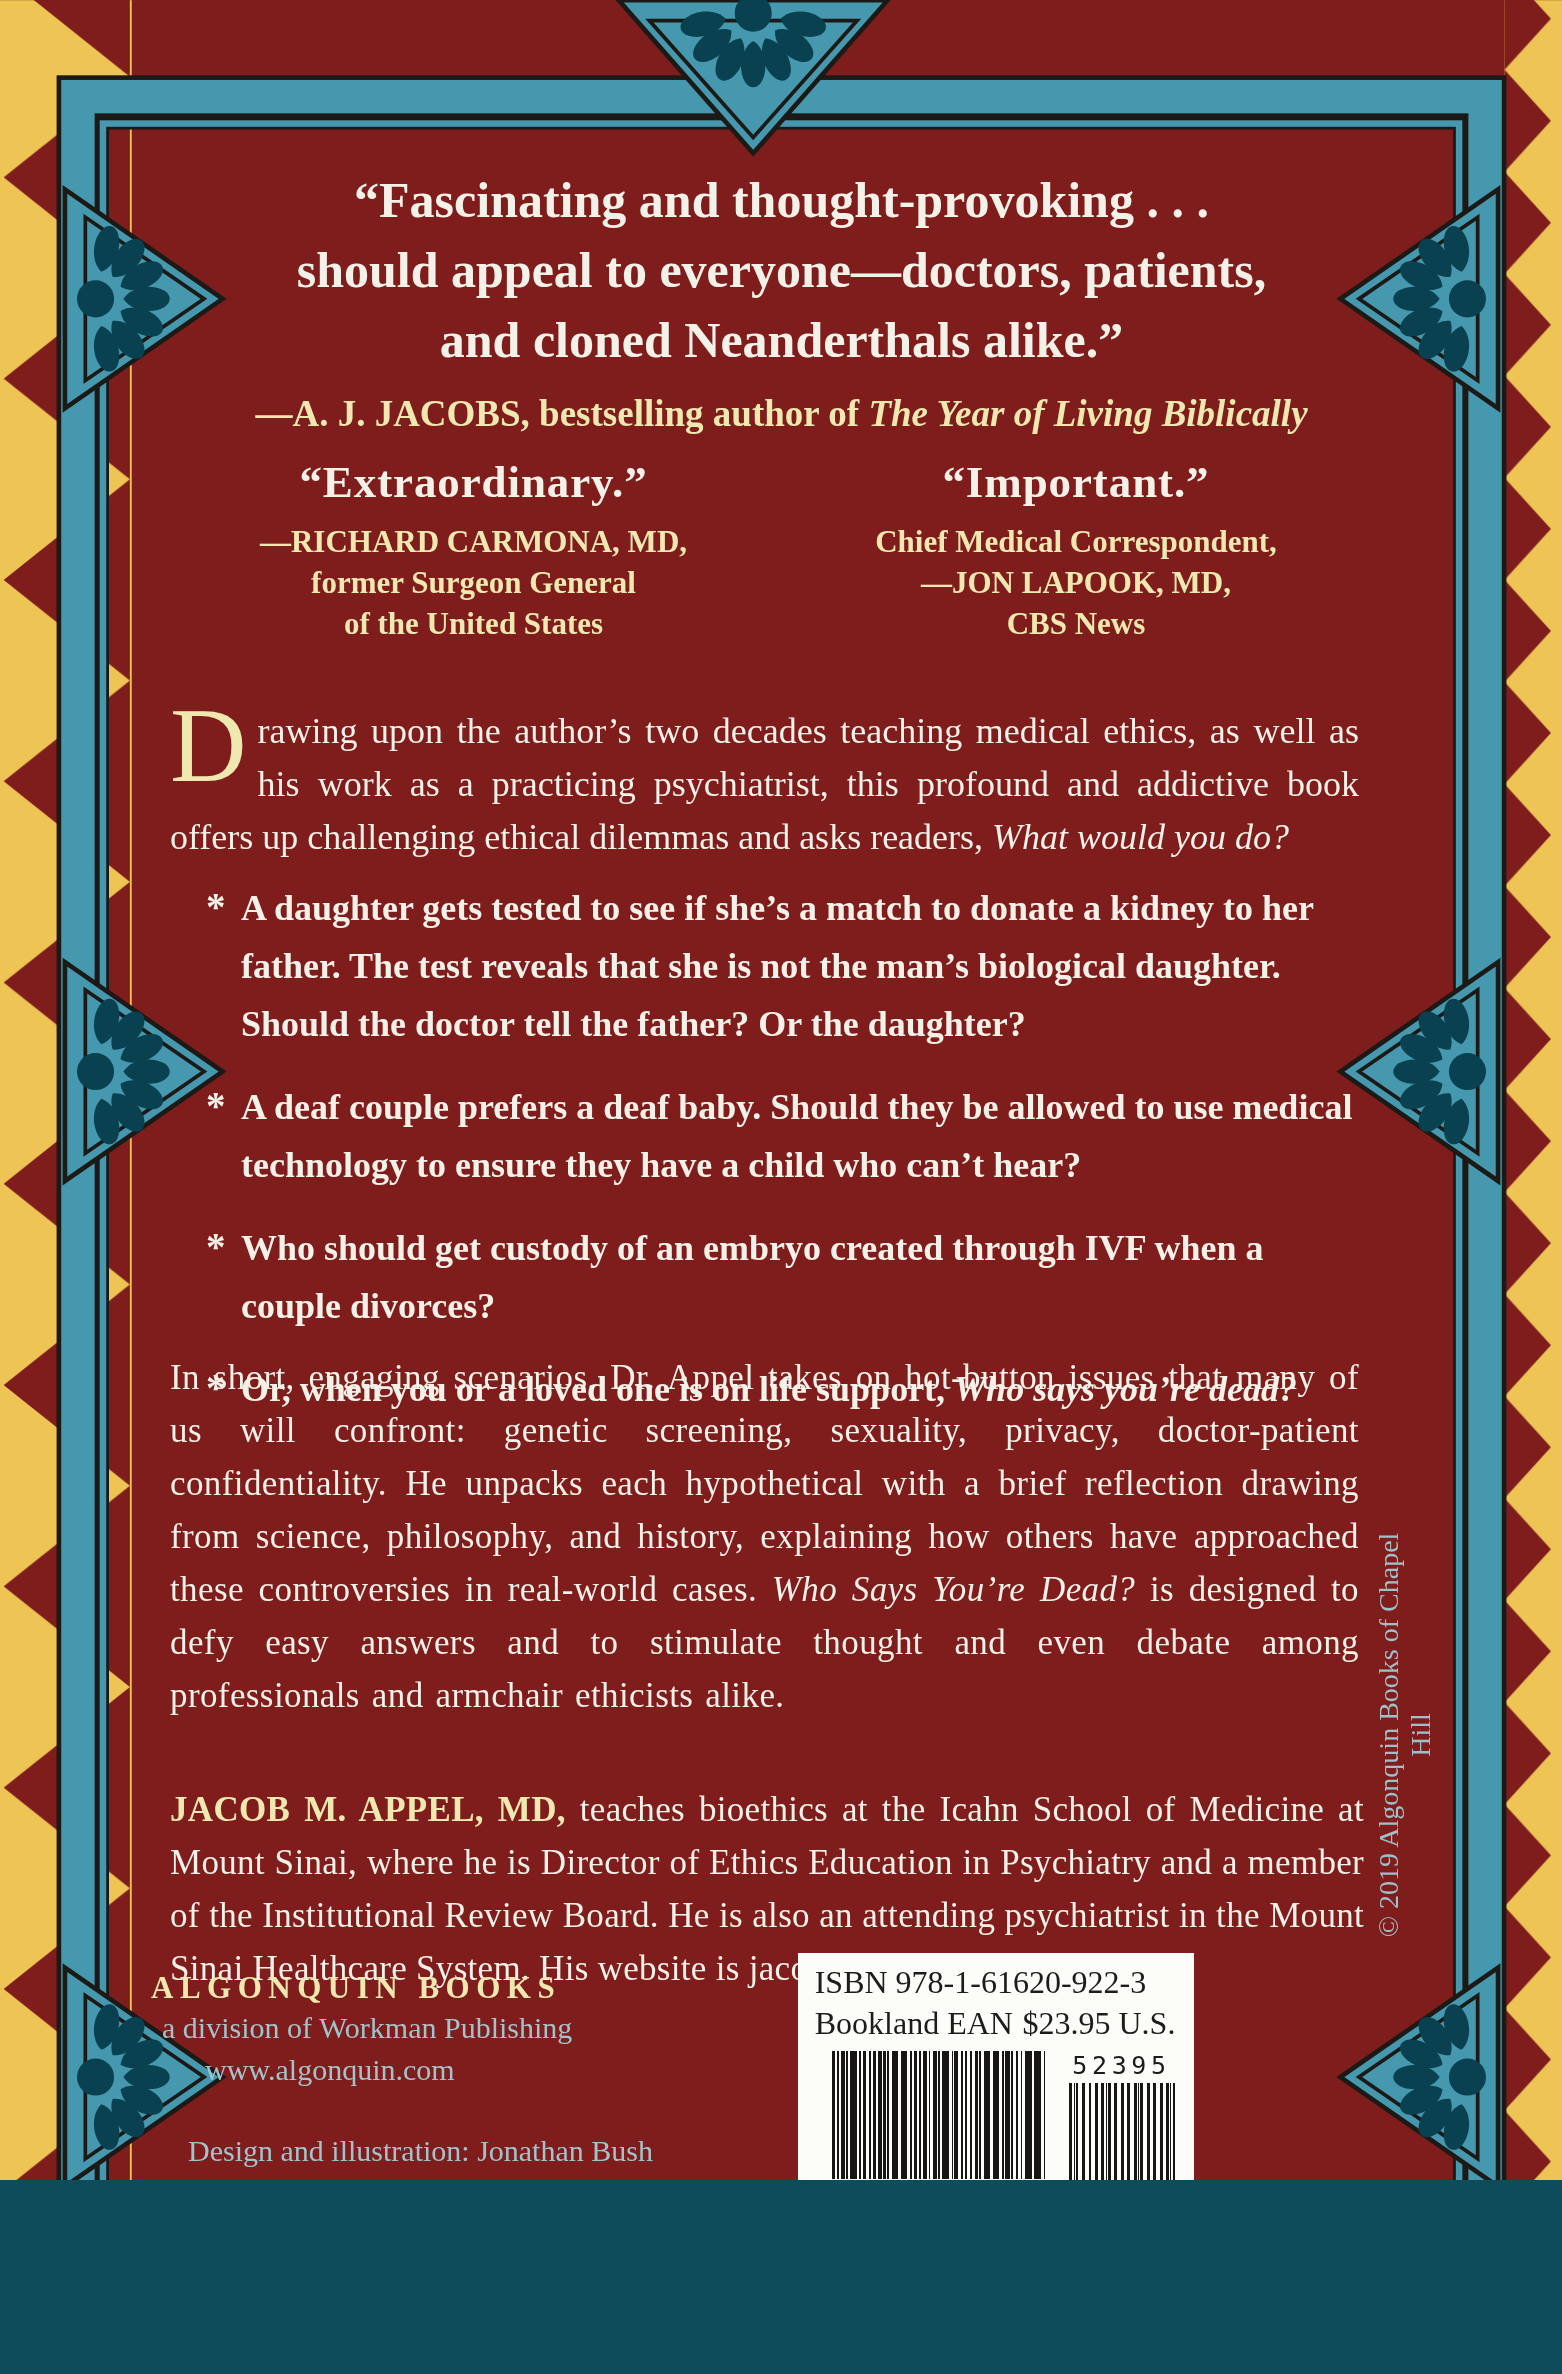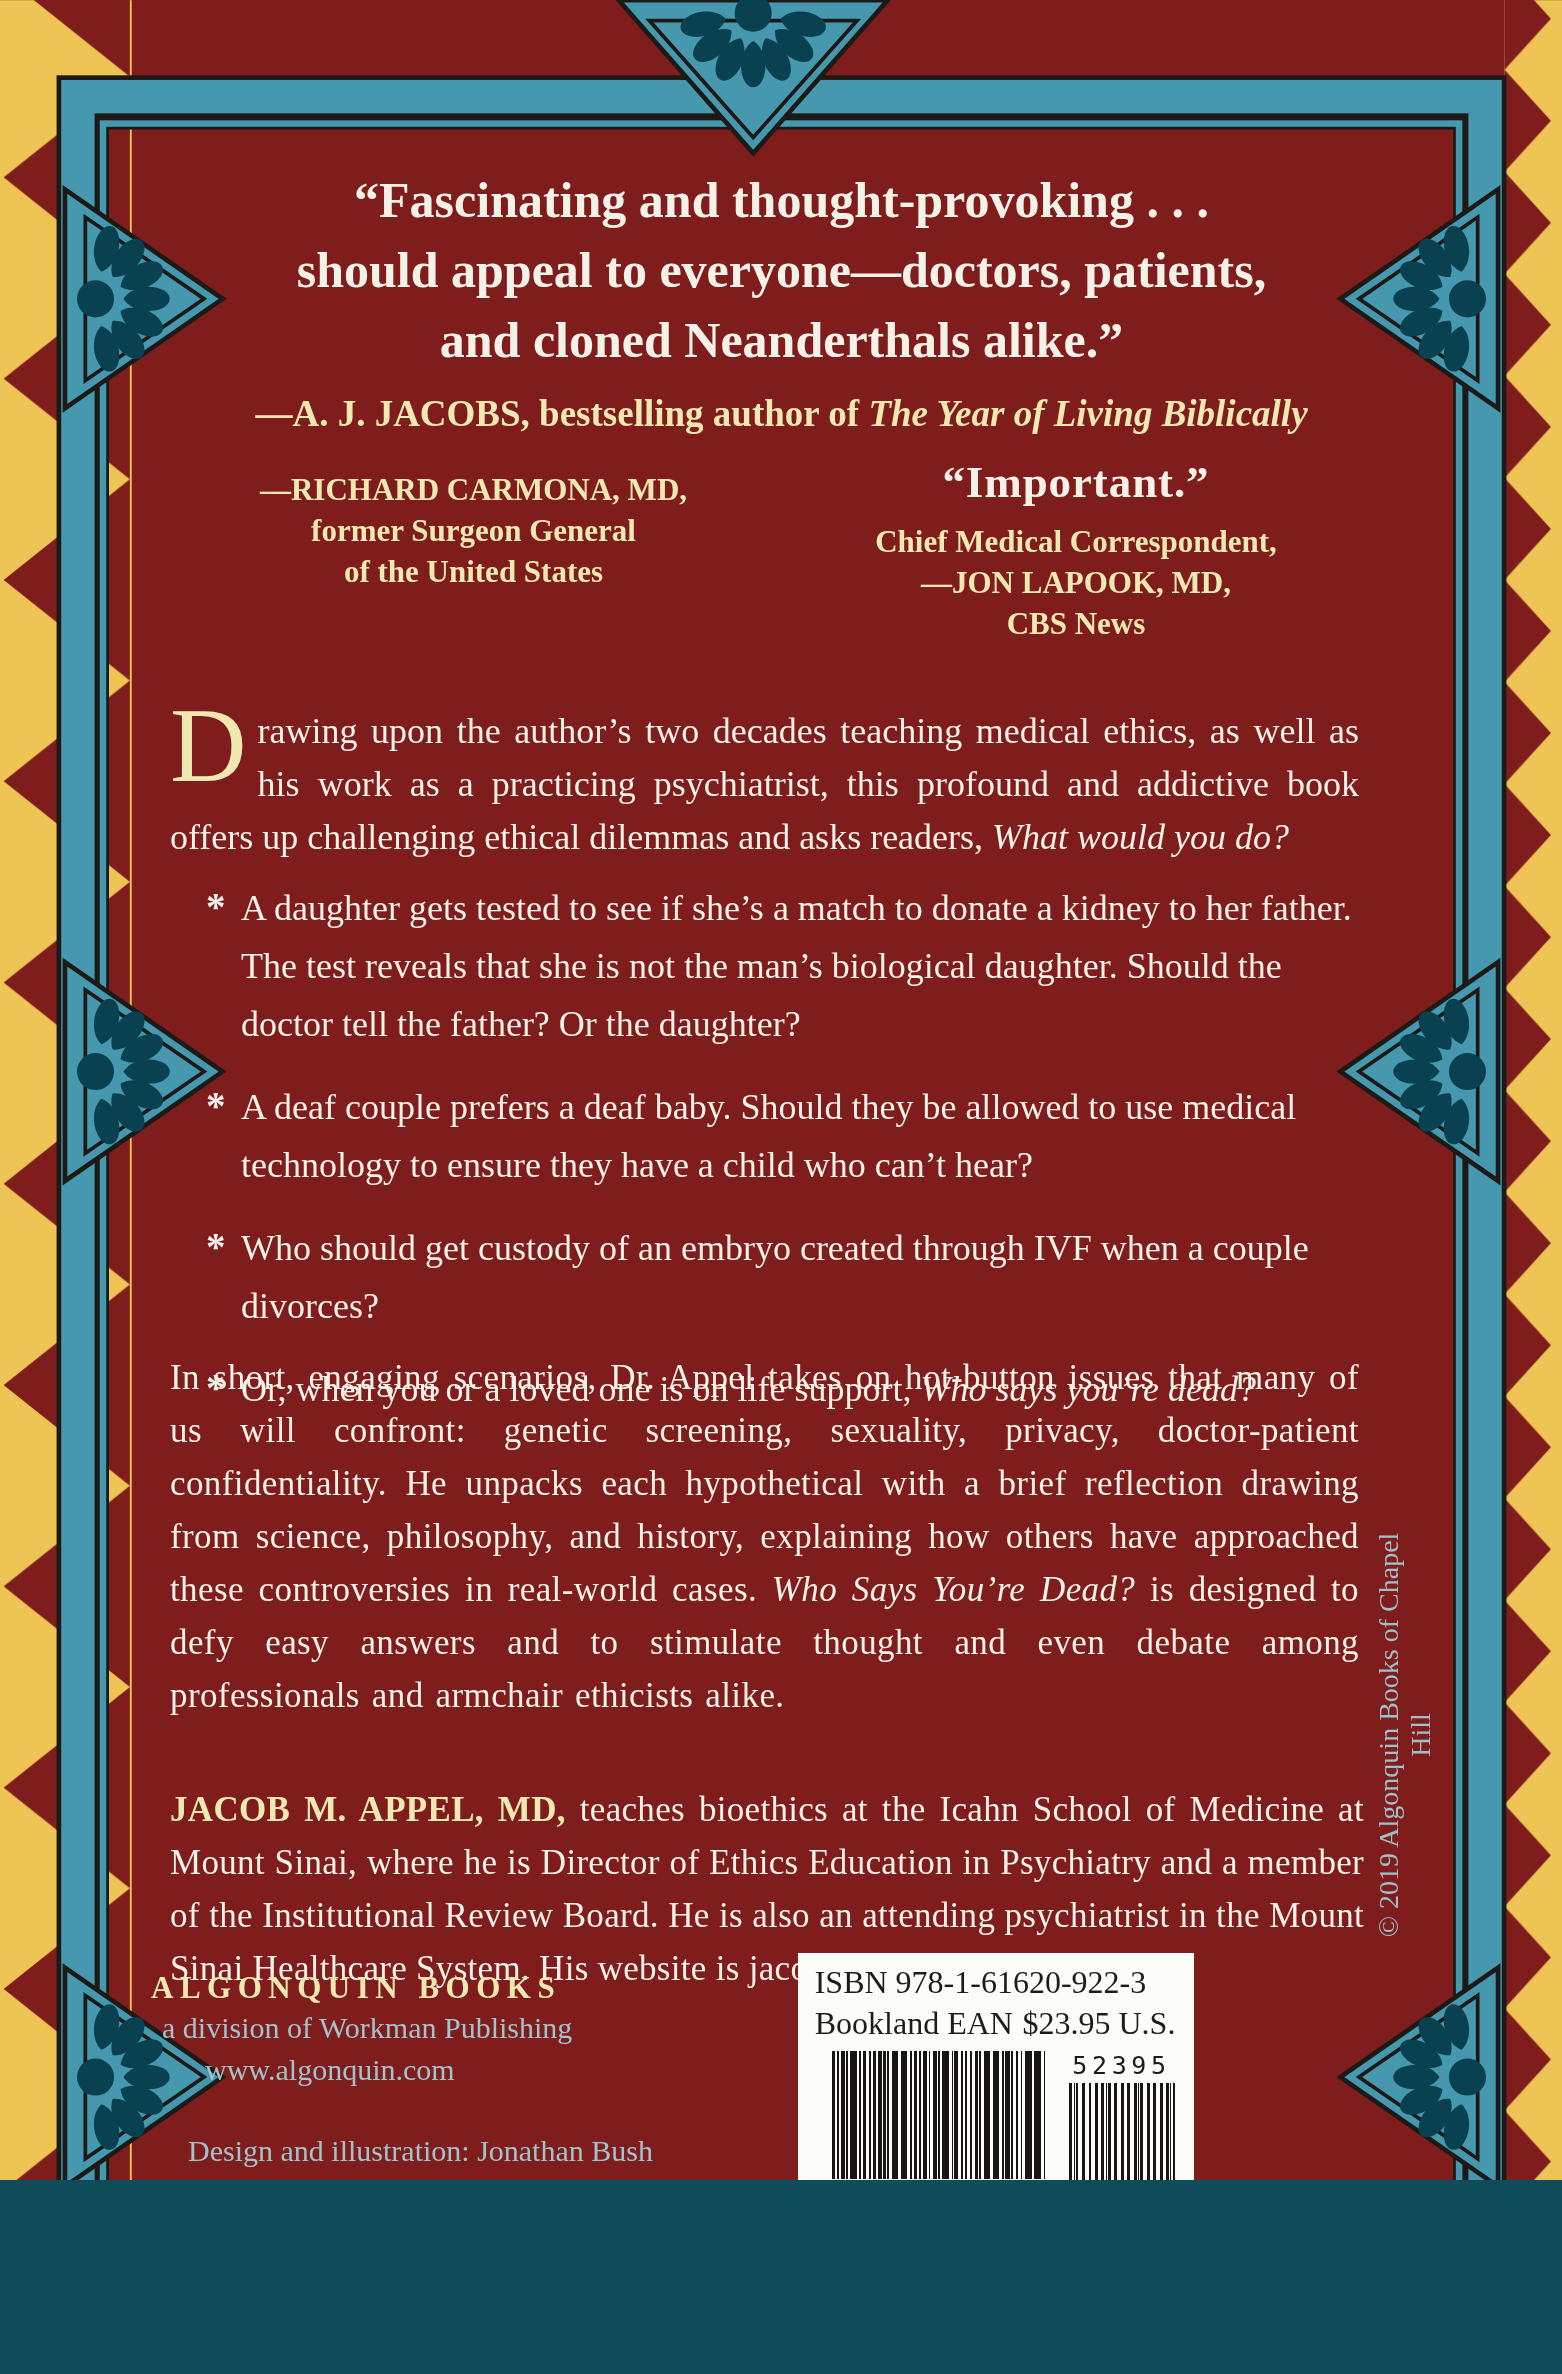--- a/index.html
+++ b/index.html
@@ -23,21 +23,21 @@
 
   
   .intro{position:absolute;left:170px;width:1189px;top:705px;font-size:36px;line-height:53px;
          color:#f3f1e8;text-align:justify;}
   .dropcap{float:left;font-size:106px;line-height:82px;color:#efe8b0;padding-right:11px;}
 
   
   .bullets{position:absolute;left:206px;width:1153px;top:879px;}
   .bullet{display:flex;margin-bottom:25px;}
   .bullet .mark{flex:0 0 35px;font-size:39px;font-weight:bold;color:#f3f1e8;line-height:56px;}
-  .bullet .btxt{font-size:36px;font-weight:normal;color:#f3f1e8;line-height:58px;}
+  .bullet .btxt{font-size:36px;font-weight:bold;color:#f3f1e8;line-height:58px;}
 
   
   .synopsis{position:absolute;left:170px;width:1189px;top:1351px;font-size:35px;line-height:53px;
             color:#f3f1e8;text-align:justify;letter-spacing:0.4px;word-spacing:2.8px;}
   .bio{position:absolute;left:170px;width:1194px;top:1783px;font-size:35px;line-height:53px;
        color:#f3f1e8;text-align:justify;letter-spacing:0.3px;}
   .bio .bio-name{color:#efe8b0;font-weight:bold;}
 
   
   .publisher{position:absolute;left:151px;top:1972px;font-size:30px;color:#a3c3cc;line-height:32px;}
@@ -136,20 +136,21 @@
 
     <div class="top-quote">
       <div class="qline">“Fascinating and thought-provoking . . .</div>
       <div class="qline">should appeal to everyone—doctors, patients,</div>
       <div class="qline">and cloned Neanderthals alike.”</div>
       <div class="top-attrib"><span>—A. J. JACOBS, bestselling author of </span><i>The Year of Living Biblically</i></div>
     </div>
 
     <div class="blurbs">
       <div class="blurb left">
+        <div class="bq">“Extraordinary.”</div>
         <div class="bsrc">
           <div>—RICHARD CARMONA, MD,</div>
           <div>former Surgeon General</div>
           <div>of the United States</div>
         </div>
       </div>
       <div class="blurb right">
         <div class="bq">“Important.”</div>
         <div class="bsrc">
           <div>Chief Medical Correspondent,</div>

